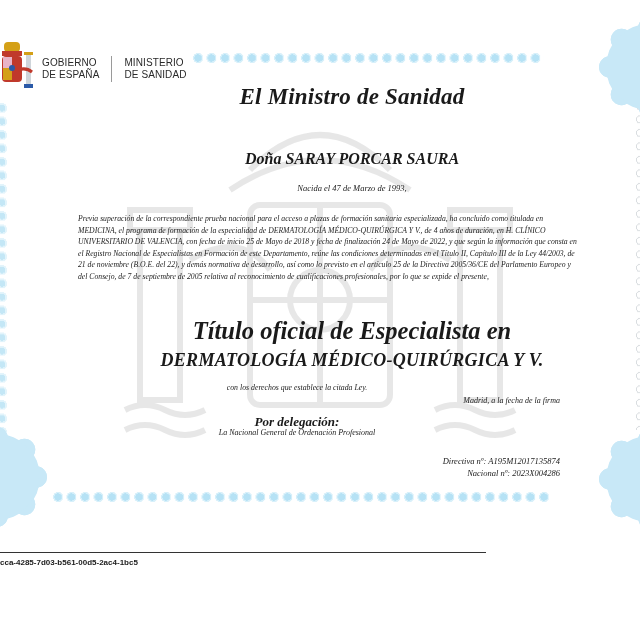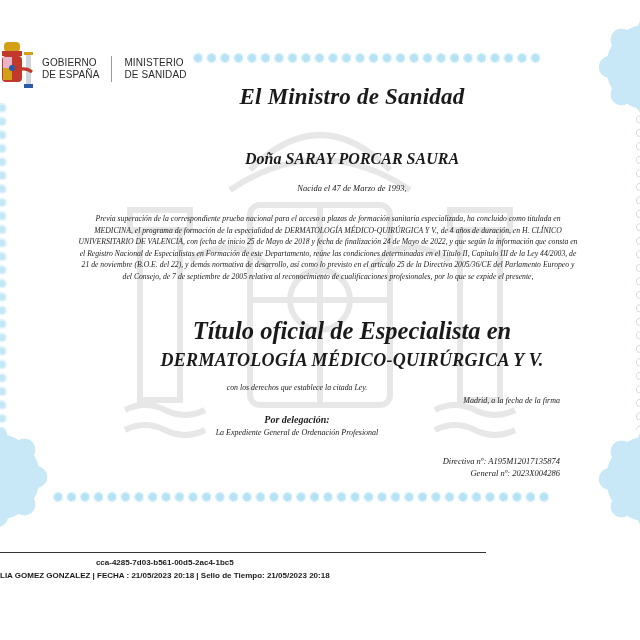--- a/index.html
+++ b/index.html
@@ -123,21 +123,21 @@
       line-height: 11px;
     }
     .body-text {
       position: absolute;
       left: 78px;
       width: 500px;
       top: 213px;
       font-size: 7.7px;
       font-style: italic;
       line-height: 11.6px;
-      text-align: center;
+      text-align: left;
       color: #222;
     }
     .title-official {
       top: 317px;
       font-size: 24.5px;
       font-style: italic;
       font-weight: bold;
     }
     .specialty {
       top: 350px;
@@ -157,21 +157,21 @@
       position: absolute;
       right: 60px;
       top: 396px;
       font-size: 8px;
       font-style: italic;
     }
     .delegation {
       top: 414px;
       left: 0;
       width: 530px;
-      font-size: 10px;
+      font-size: 13px;
       font-style: italic;
       font-weight: bold;
     }
     .director {
       top: 428px;
       left: 0;
       width: 530px;
       font-size: 8px;
       font-style: italic;
     }
@@ -275,25 +275,24 @@
   </div>
 
   <div class="body-text">Previa superación de la correspondiente prueba nacional para el acceso a plazas de formación sanitaria especializada, ha concluido como titulada en MEDICINA, el programa de formación de la especialidad de DERMATOLOGÍA MÉDICO-QUIRÚRGICA Y V., de 4 años de duración, en H. CLÍNICO UNIVERSITARIO DE VALENCIA, con fecha de inicio 25 de Mayo de 2018 y fecha de finalización 24 de Mayo de 2022, y que según la información que consta en el Registro Nacional de Especialistas en Formación de este Departamento, reúne las condiciones determinadas en el Título II, Capítulo III de la Ley 44/2003, de 21 de noviembre (B.O.E. del 22), y demás normativa de desarrollo, así como lo previsto en el artículo 25 de la Directiva 2005/36/CE del Parlamento Europeo y del Consejo, de 7 de septiembre de 2005 relativa al reconocimiento de cualificaciones profesionales, por lo que se expide el presente,</div>
 
   <div class="center title-official">Título oficial de Especialista en</div>
   <div class="center specialty">DERMATOLOGÍA MÉDICO-QUIRÚRGICA Y V.</div>
 
   <div class="center rights">con los derechos que establece la citada Ley.</div>
   <div class="madrid">Madrid, a la fecha de la firma</div>
   <div class="center delegation">Por delegación:</div>
-  <div class="center director">La Expediente General de Ordenación Profesional</div>
+  <div class="center director">La Nacional General de Ordenación Profesional</div>
 
   <div class="refs">
     <div>Directiva nº: A195M12017135874</div>
-    <div>General nº: 2023X004286</div>
+    <div>Nacional nº: 2023X004286</div>
   </div>
 
   <div class="footer-line"></div>
   <div class="footer">
     <span>cca-4285-7d03-b561-00d5-2ac4-1bc5</span>
-    <span>LIA GOMEZ GONZALEZ | FECHA : 21/05/2023 20:18 | Sello de Tiempo: 21/05/2023 20:18</span>
   </div>
 </div>
 
 </body></html>

